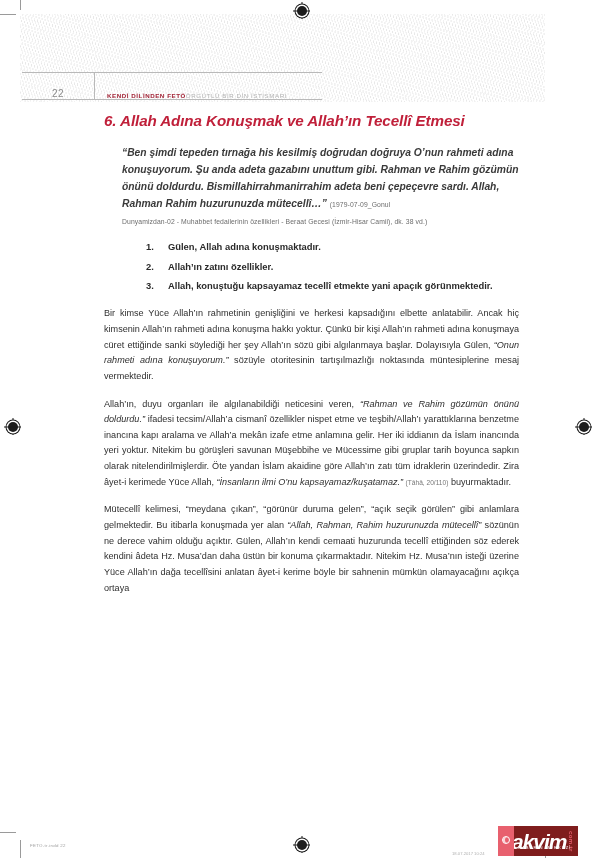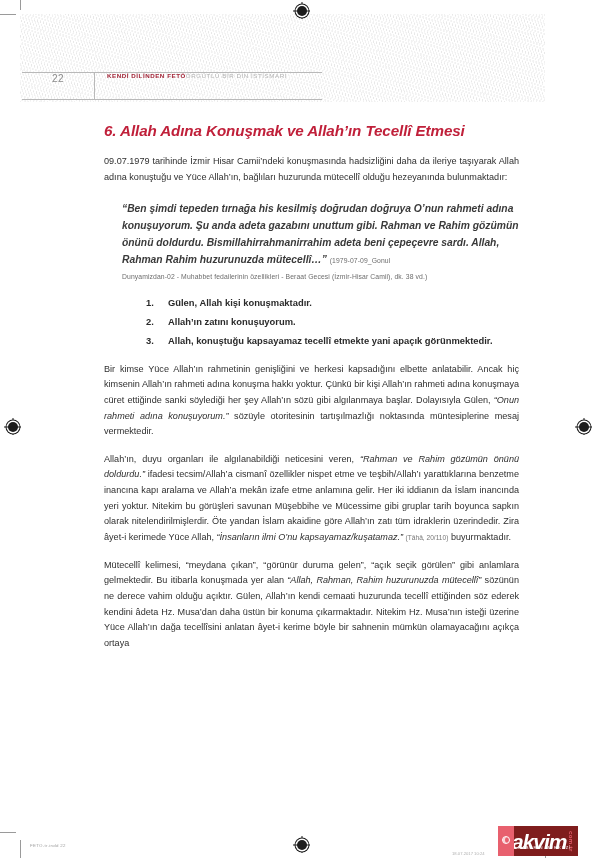--- a/index.html
+++ b/index.html
@@ -62,21 +62,21 @@
     height: 1px;
     background: #b9b9b9;
   }
   .header-row {
     position: absolute;
     left: 22px;
     top: 73px;
     width: 300px;
     height: 26px;
     display: flex;
-    align-items: flex-start;
+    align-items: flex-end;
   }
   .page-number {
     width: 72px;
     text-align: center;
     font-size: 10px;
     color: #8a8a8a;
     letter-spacing: 0.4px;
   }
   .header-divider {
     width: 1px;
@@ -96,21 +96,21 @@
   }
   .header-title .light {
     color: #b4b4b4;
     font-weight: normal;
   }
 
   
   .content {
     position: absolute;
     left: 104px;
-    top: 122px;
+    top: 112px;
     width: 415px;
   }
 
   h1.section-heading {
     margin: 0 0 14px 0;
     font-size: 15.2px;
     font-weight: bold;
     font-style: italic;
     color: #c0203a;
     letter-spacing: -0.1px;
@@ -347,30 +347,29 @@
     <div class="header-divider"></div>
     <div class="header-title">
       <span class="strong">KENDİ DİLİNDEN FETÖ</span><span class="light">ÖRGÜTLÜ BİR DİN İSTİSMARI</span>
     </div>
   </div>
 
   <div class="content">
 
     <h1 class="section-heading">6. Allah Adına Konuşmak ve Allah’ın Tecellî Etmesi</h1>
 
-    <p class="lead">09.07.1979 tarihinde İzmir Hisar Camii’ndeki konuşmasında hadsizliğini daha da ileriye taşıyarak Allah adına konuştuğu ve Yüce Allah’ın, bağlıları huzurunda mütecellî olduğu hezeyanında bulunmaktadır:</p>
 
     <div class="quote-block">
       <p class="quote-text"><span>“Ben şimdi tepeden tırnağa his kesilmiş doğrudan doğruya O’nun rahmeti adına konuşuyorum. Şu anda adeta gazabını unuttum gibi. Rahman ve Rahim gözümün önünü doldurdu. Bismillahirrahmanirrahim adeta beni çepeçevre sardı. Allah, Rahman Rahim huzurunuzda mütecellî…”</span> <span class="quote-cite">(1979-07-09_Gonul</span><span class="quote-cite-tail">Dunyamizdan-02 - Muhabbet fedailerinin özellikleri - Beraat Gecesi (İzmir-Hisar Camii), dk. 38 vd.)</span></p>
     </div>
 
 
     <ol class="claims">
-      <li>Gülen, Allah kişi konuşmaktadır.</li>
-      <li>Allah’ın zatını konuşuyorum.</li>
+      <li>Gülen, Allah adına konuşmaktadır.</li>
+      <li>Allah’ın zatını özellikler.</li>
       <li>Allah, konuştuğu kapsayamaz tecellî etmekte yani apaçık görünmektedir.</li>
     </ol>
 
     <p class="body"><span>Bir kimse Yüce Allah’ın rahmetinin genişliğini ve herkesi kapsadığını elbette anlatabilir. Ancak hiç kimsenin Allah’ın rahmeti adına konuşma hakkı yoktur. Çünkü bir kişi Allah’ın rahmeti adına konuşmaya cüret ettiğinde sanki söylediği her şey Allah’ın sözü gibi algılanmaya başlar. Dolayısıyla Gülen, </span><em class="q">“Onun rahmeti adına konuşuyorum.”</em><span> sözüyle otoritesinin tartışılmazlığı noktasında müntesiplerine mesaj vermektedir.</span></p>
 
     <p class="body"><span>Allah’ın, duyu organları ile algılanabildiği neticesini veren, </span><em class="q">“Rahman ve Rahim gözümün önünü doldurdu.”</em><span> ifadesi tecsim/Allah’a cismanî özellikler nispet etme ve teşbih/Allah’ı yarattıklarına benzetme inancına kapı aralama ve Allah’a mekân izafe etme anlamına gelir. Her iki iddianın da İslam inancında yeri yoktur. Nitekim bu görüşleri savunan Müşebbihe ve Mücessime gibi gruplar tarih boyunca sapkın olarak nitelendirilmişlerdir. Öte yandan İslam akaidine göre Allah’ın zatı tüm idraklerin üzerindedir. Zira âyet-i kerimede Yüce Allah, </span><em class="q">“İnsanların ilmi O’nu kapsayamaz/kuşatamaz.”</em> <span class="ref">(Tâhâ, 20/110)</span><span> buyurmaktadır.</span></p>
 
     <p class="body"><span>Mütecellî kelimesi, “meydana çıkan”, “görünür duruma gelen”, “açık seçik görülen” gibi anlamlara gelmektedir. Bu itibarla konuşmada yer alan </span><em class="q">“Allah, Rahman, Rahim huzurunuzda mütecellî”</em><span> sözünün ne derece vahim olduğu açıktır. Gülen, Allah’ın kendi cemaati huzurunda tecellî ettiğinden söz ederek kendini âdeta Hz. Musa’dan daha üstün bir konuma çıkarmaktadır. Nitekim Hz. Musa’nın isteği üzerine Yüce Allah’ın dağa tecellîsini anlatan âyet-i kerime böyle bir sahnenin mümkün olamayacağını açıkça ortaya</span></p>
 
   </div>

